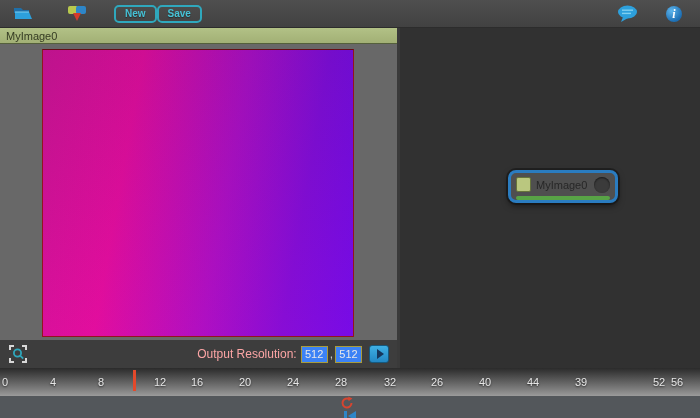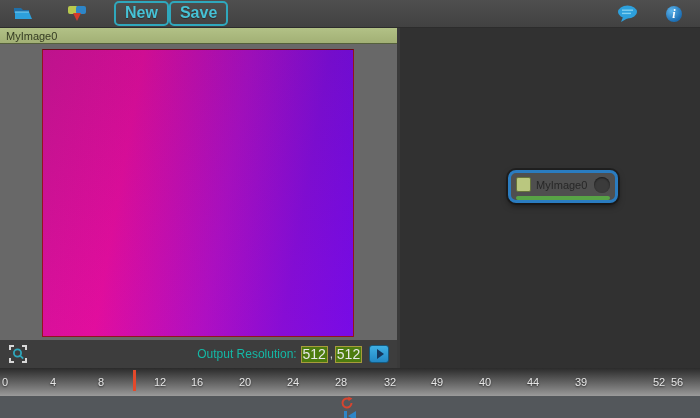--- a/index.html
+++ b/index.html
@@ -13,21 +13,21 @@
   
   .toolbar{
     position:absolute; top:0; left:0; width:700px; height:28px;
     background:linear-gradient(#4f4f4f,#414141);
     border-bottom:1px solid #2c2c2c;
     display:flex; align-items:center;
   }
   .tb-icon{ display:flex; align-items:center; justify-content:center; cursor:pointer; }
   .tb-btn{
     border:2px solid #2fa8bd; border-radius:5px;
-    color:#46c2d6; font-size:16px; font-weight:bold;
+    color:#46c2d6; font-size:10px; font-weight:bold;
     padding:1px 9px 2px; background:transparent;
     font-family:"Liberation Sans",sans-serif;
     text-shadow:0 1px 1px rgba(0,0,0,.4);
   }
   .info-circle{
     width:16px; height:16px; border-radius:50%;
     background:radial-gradient(circle at 35% 30%, #5fb6ec, #1d6fb4 70%);
     color:#fff; font-family:"Liberation Serif",serif; font-style:italic; font-weight:bold;
     font-size:12px; line-height:16px; text-align:center;
   }
@@ -47,25 +47,25 @@
     background:
       linear-gradient(to bottom, rgba(60,0,40,0.10), rgba(255,0,150,0.10)),
       linear-gradient(100deg, #cc1598 0%, #df0f9f 28%, #a711c8 58%, #7b0edd 80%, #690cf0 100%);
     border:1px solid #94131f; border-top-color:#660d14;
   }
   .viewport-footer{
     position:absolute; bottom:0; left:0; width:100%; height:28px;
     background:#3d3d3d; display:flex; align-items:center;
     padding:0 8px;
   }
-  .res-label{ color:#14b8a6; font-size:12px; margin-right:4px; }
+  .res-label{ color:#fca5a5; font-size:12px; margin-right:4px; }
   .res-box{
-    width:27px; height:17px; background:#4d7c0f;
+    width:27px; height:17px; background:#3b82f6;
     border:1px solid #a89b3c; color:#e8e8e8;
-    font-size:14px; text-align:center; line-height:15px;
+    font-size:11px; text-align:center; line-height:15px;
   }
   .res-sep{ color:#c9c9c9; font-size:12px; margin:0 2px; }
   .res-play{
     width:20px; height:18px; margin-left:7px;
     background:linear-gradient(#3fb0e4,#2388c4);
     border:1px solid #16597e; border-radius:3px;
     display:flex; align-items:center; justify-content:center;
   }
   .res-play .tri{
     width:0; height:0; margin-left:2px;
@@ -200,21 +200,21 @@
 <div class="timeline">
   <span class="tick" style="left:5px">0</span>
   <span class="tick" style="left:53px">4</span>
   <span class="tick" style="left:101px">8</span>
   <span class="tick" style="left:160px">12</span>
   <span class="tick" style="left:197px">16</span>
   <span class="tick" style="left:245px">20</span>
   <span class="tick" style="left:293px">24</span>
   <span class="tick" style="left:341px">28</span>
   <span class="tick" style="left:390px">32</span>
-  <span class="tick" style="left:437px">49</span>
+  <span class="tick" style="left:437px">26</span>
   <span class="tick" style="left:485px">40</span>
   <span class="tick" style="left:533px">44</span>
   <span class="tick" style="left:581px">39</span>
   <span class="tick" style="left:659px">52</span>
   <span class="tick" style="left:677px">56</span>
   <div class="playhead"></div>
 </div>
 
 <div class="transport">
   <div class="tr-icon">

